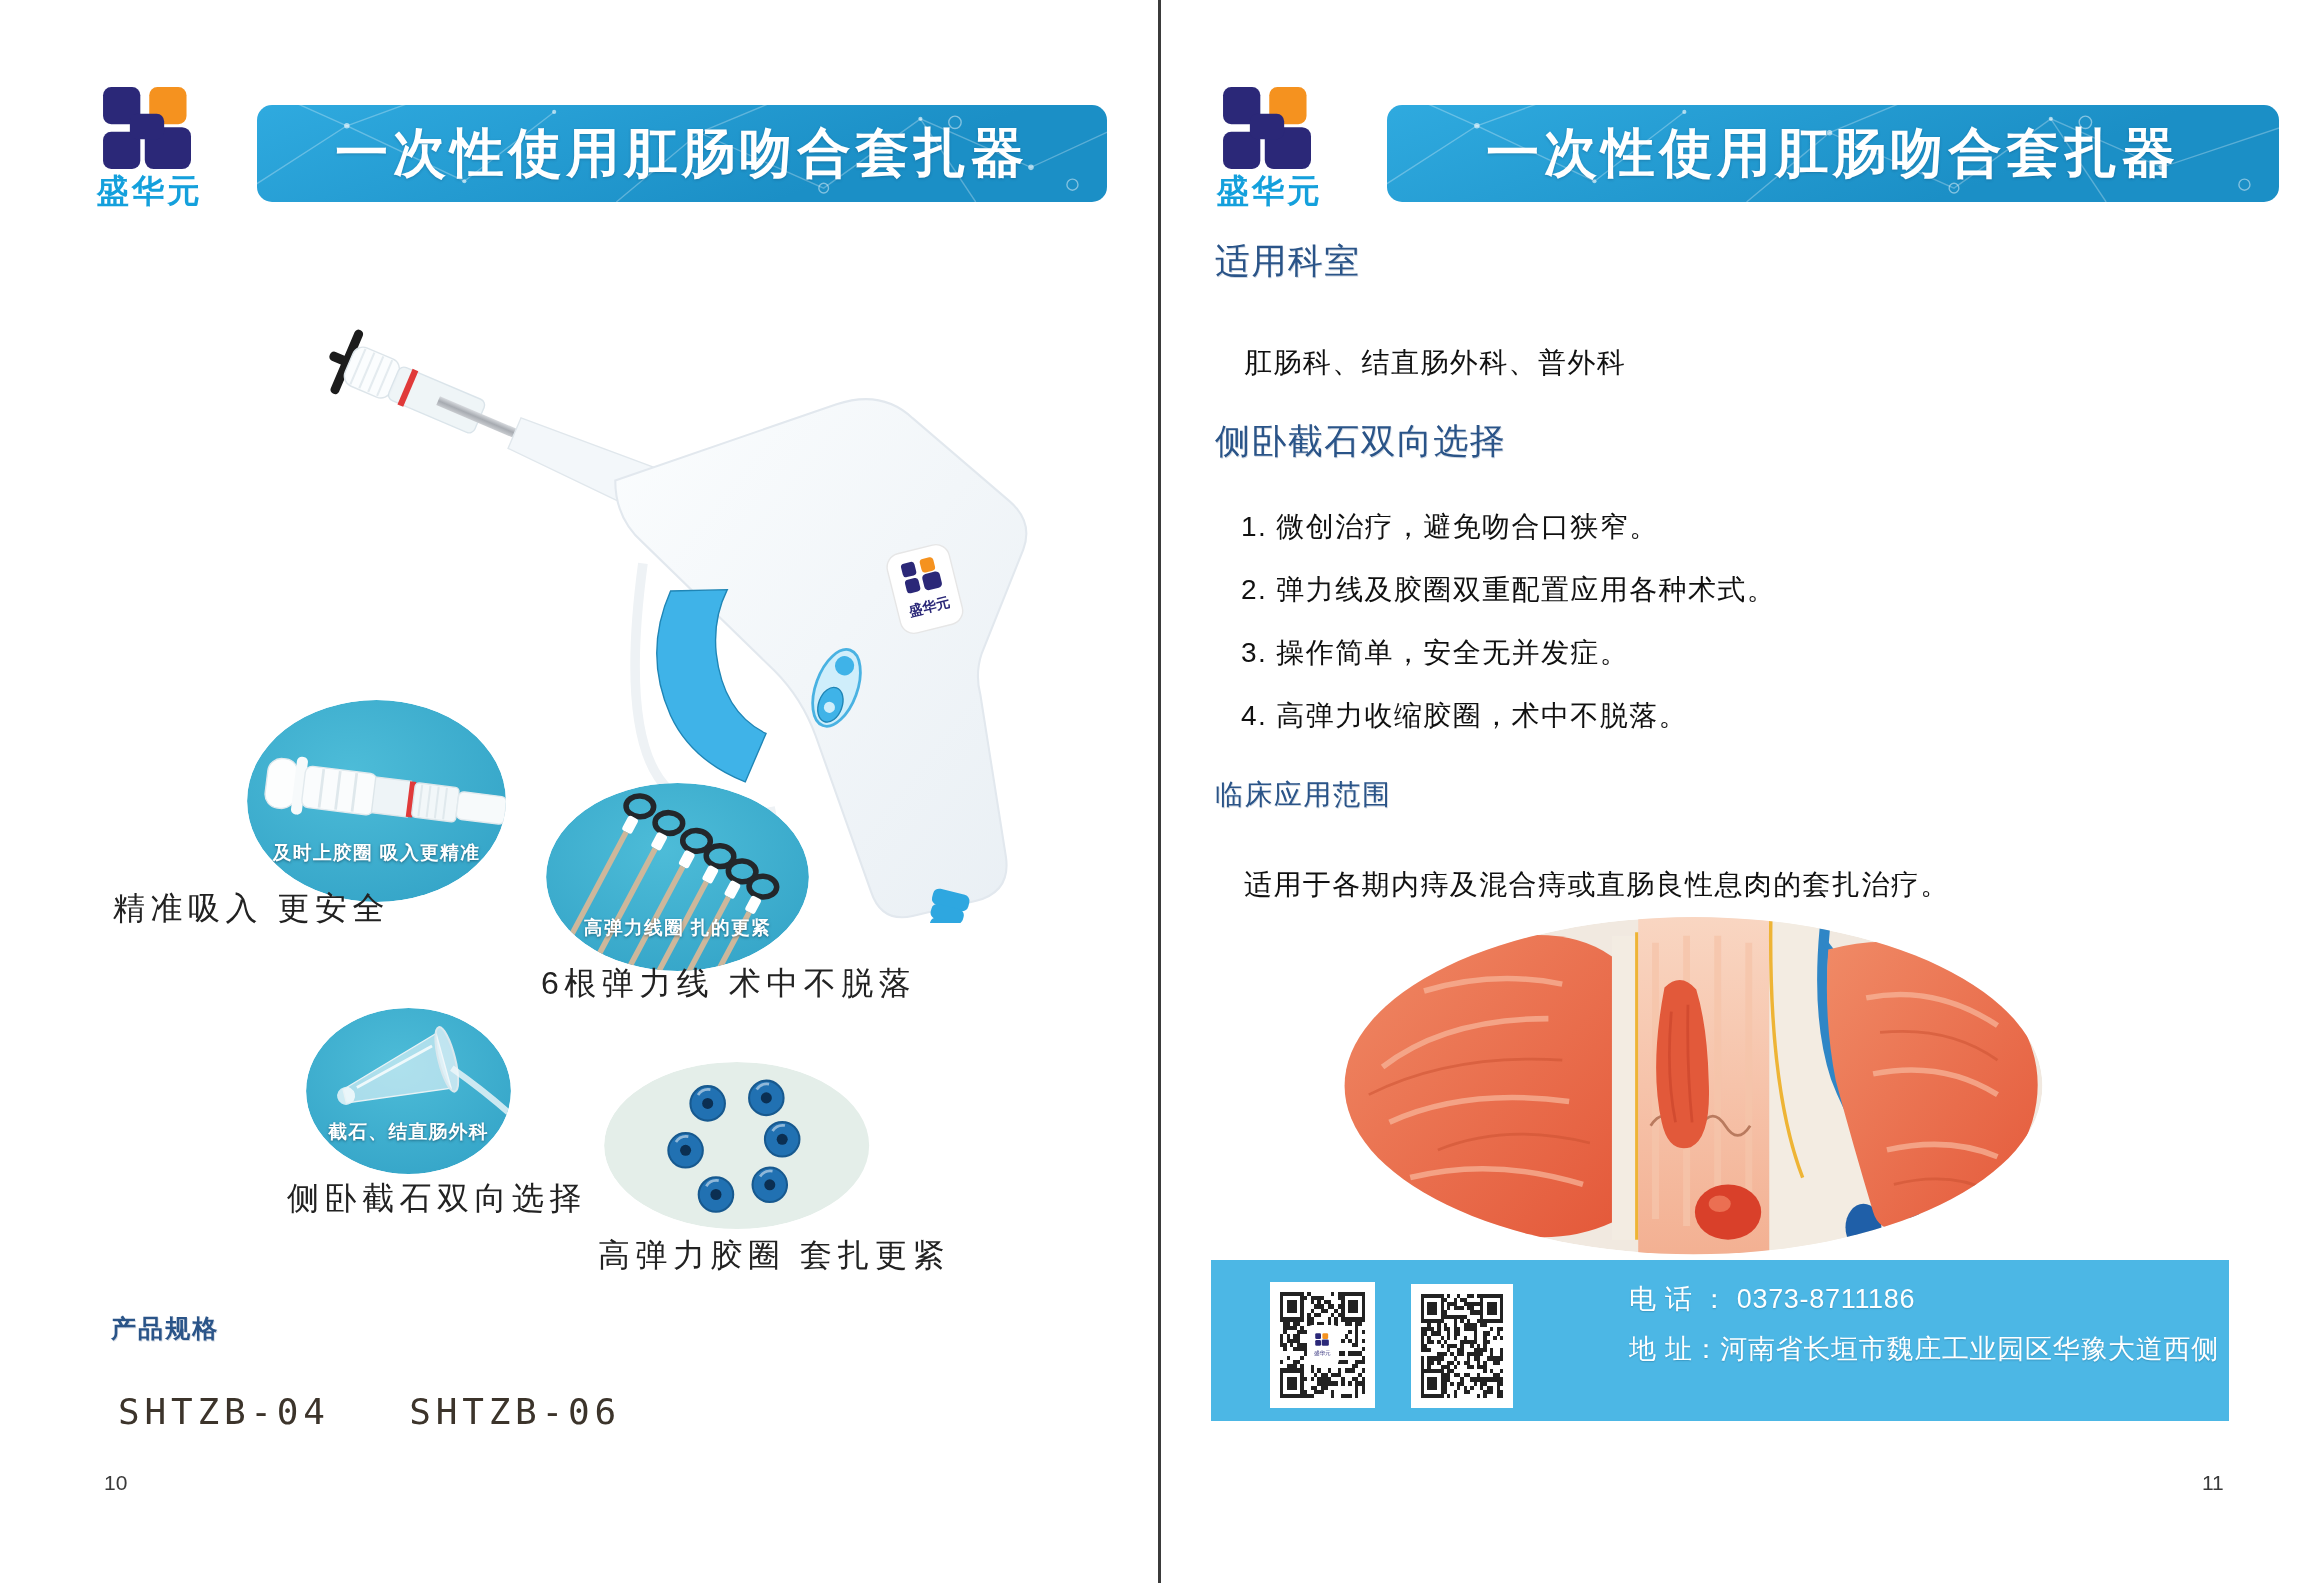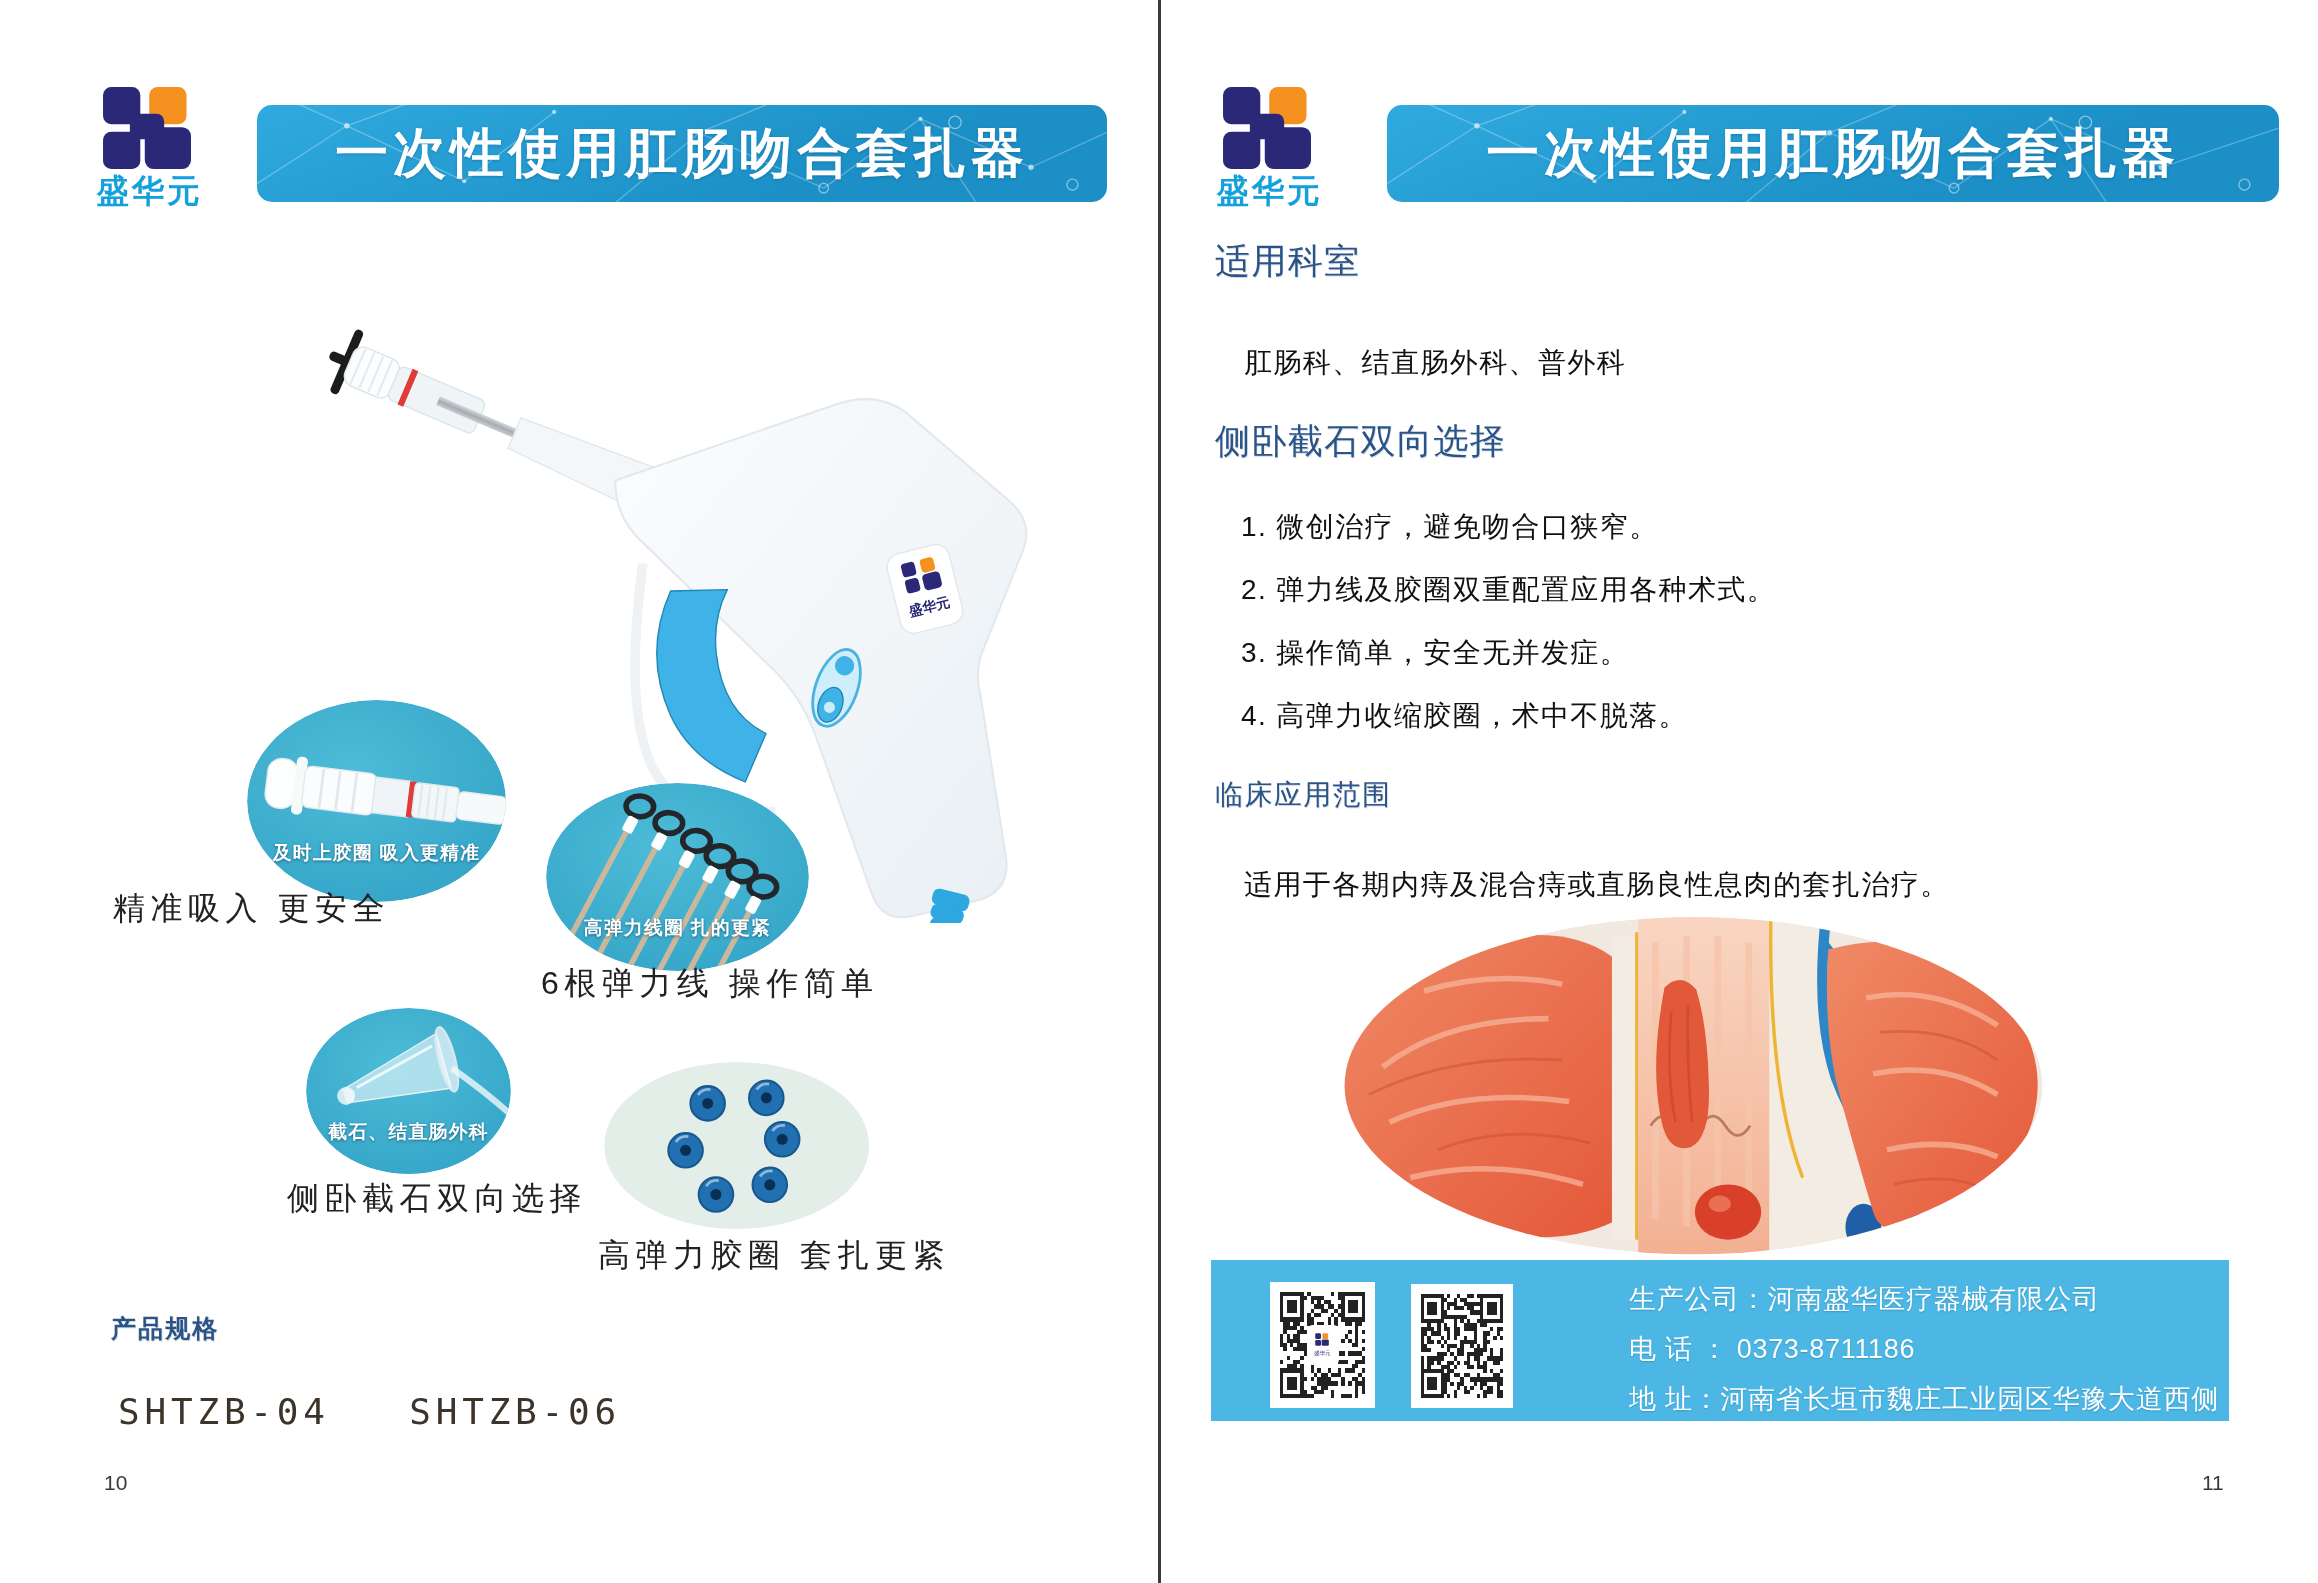--- a/index.html
+++ b/index.html
@@ -241,21 +241,21 @@
                 <g transform="rotate(118)">
               <ellipse cx="-16" cy="0" rx="15" ry="20" fill="none" stroke="#23272b" stroke-width="8" transform="rotate(-25 -16 0)"></ellipse>
               <rect x="2" y="-8" width="24" height="16" rx="4" fill="#fff"></rect>
                   <rect x="26" y="-4" width="230" height="8" fill="#cdb79b"></rect>
                 </g>
               </g>
           </g>
         </svg>
         <span class="overlay-text" style="bottom:30px">高弹力线圈 扎的更紧</span>
       </div>
-      <div class="caption" style="left:541px;top:962px">6根弹力线 操作简单</div>
+      <div class="caption" style="left:541px;top:962px">6根弹力线 术中不脱落</div>
     </div>
 
     <div>
       <div class="feat-ellipse" style="left:306px;top:1008px;width:205px;height:166px">
         <svg viewBox="0 0 296 240">
           <defs>
               <radialGradient id="teal3" cx=".45" cy=".35" r=".9">
             <stop offset="0" stop-color="#4dbcd8"></stop>
                 <stop offset="1" stop-color="#2f9fc4"></stop>
               </radialGradient>
@@ -1077,21 +1077,20 @@
             <i style="left:24%;top:96%;width:4%;height:4%"></i>
             <i style="left:32%;top:96%;width:4%;height:4%"></i>
             <i style="left:40%;top:96%;width:4%;height:4%"></i>
             <i style="left:68%;top:96%;width:4%;height:4%"></i>
             <i style="left:76%;top:96%;width:4%;height:4%"></i>
             <i style="left:92%;top:96%;width:4%;height:4%"></i>
             <i style="left:96%;top:96%;width:4%;height:4%"></i>
           </div>
       </div>
       <div class="contact-lines" style="left:418px;top:14px">
-        <p>生产公司：河南盛华医疗器械有限公司</p>
         <p>电 话 ： 0373-8711186</p>
         <p>地 址：河南省长垣市魏庄工业园区华豫大道西侧</p>
       </div>
     </div>
 
     <div class="pagenum" style="left:2202px;top:1471px">11</div>
   </div>
 </div>
 
 

